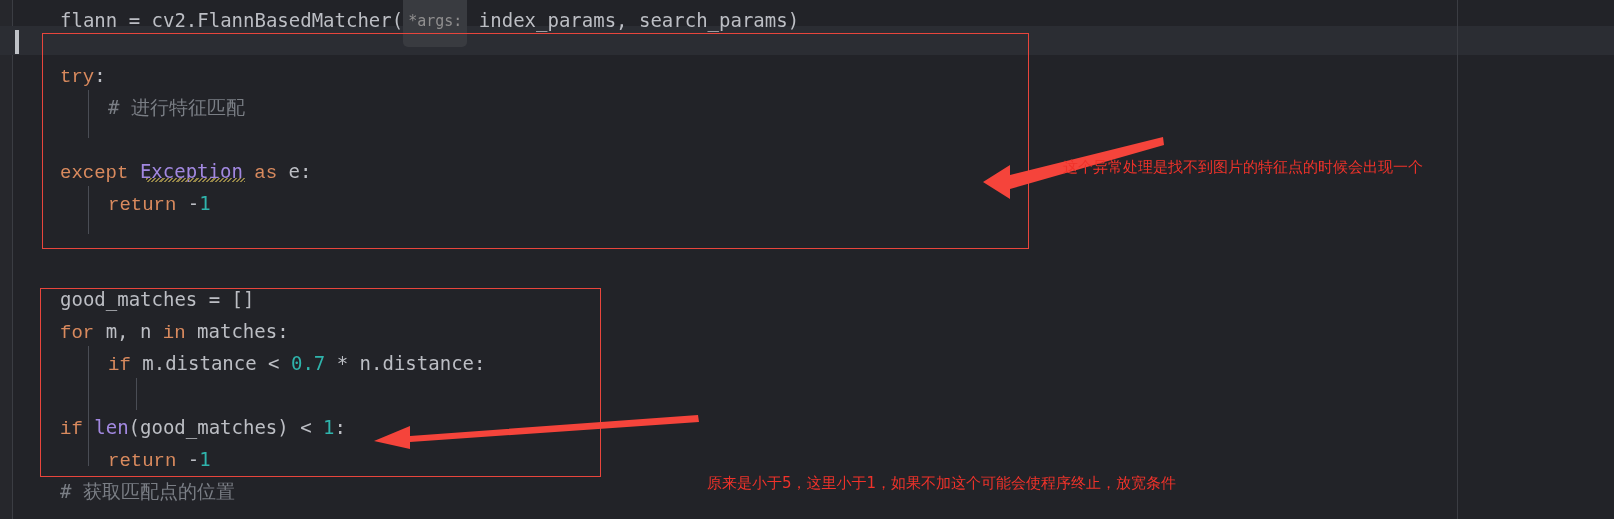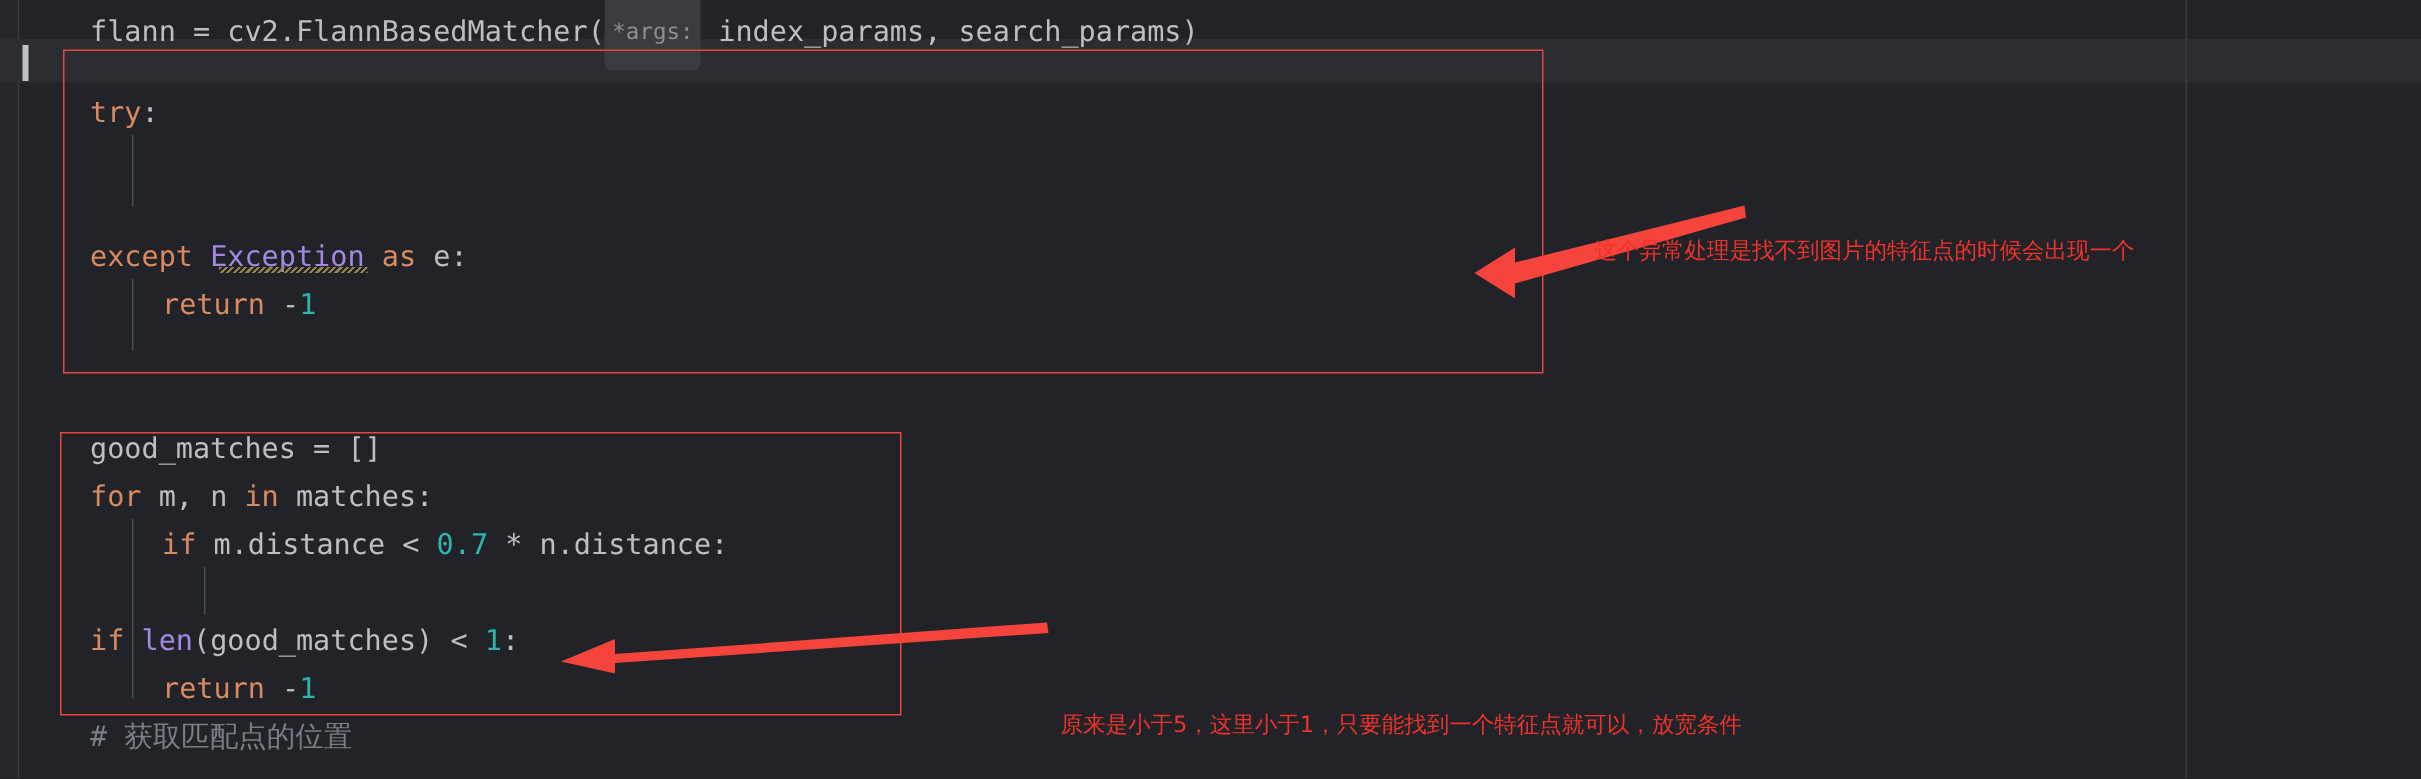--- a/index.html
+++ b/index.html
@@ -49,21 +49,21 @@
     line-height:32px;
     white-space:pre;
     letter-spacing:0px;
   }
   .ln{
     position:absolute;left:0;
     height:32px;
     white-space:pre;
   }
   
-  .kw   {color:#d98a5e;}
+  .kw   {color:#d98a5e;font-family:Liberation Mono, monospace;}
   .plain{color:#bcbec4;}
   .cls  {color:#a288e0;}
   .num  {color:#2fb4ac;}
   .cmt  {color:#7a7e85;}
   
   .inlay{
     display:inline-block;
     background:#393b40;
     color:#908f8f;
     border-radius:5px;
@@ -124,20 +124,21 @@
   <div class="iguide" style="left:88px;top:186px;height:48px;"></div>
   <div class="iguide" style="left:88px;top:346px;height:120px;"></div>
   <div class="iguide" style="left:136px;top:378px;height:32px;"></div>
 
   <div class="code">
 
     <div class="ln" style="top:-5px;left:60px;"><span class="plain">flann</span><span class="plain"> = </span><span class="plain">cv2.FlannBasedMatcher</span><span class="plain">(</span><span class="inlay">*args:</span><span class="plain"> index_params, search_params)</span></div>
 
     <div class="ln" style="top:59px;left:60px;"><span class="kw">try</span><span class="plain">:</span></div>
 
+    <div class="ln" style="top:91px;left:108px;"><span class="cmt"># 进行特征匹配</span></div>
 
 
     <div class="ln" style="top:155px;left:60px;"><span class="kw">except</span><span class="plain"> </span><span class="cls">Exception</span><span class="plain"> </span><span class="kw">as</span><span class="plain"> </span><span class="plain">e</span><span class="plain">:</span></div>
     <div class="squiggle" style="left:146px;top:178px;width:99px;"></div>
 
     <div class="ln" style="top:187px;left:108px;"><span class="kw">return</span><span class="plain"> -</span><span class="num">1</span></div>
 
 
     <div class="ln" style="top:283px;left:60px;"><span class="plain">good_matches = []</span></div>
 
@@ -163,16 +164,16 @@
 
   <svg class="arrow-svg" width="340" height="40" style="left:360px;top:409px;" viewBox="0 0 340 40">
     <polygon points="338,6 50,27 50,17 14,32 50,40 50,33 339,13" fill="#f5443b"></polygon>
   </svg>
 
   <div class="anno" style="left:1063px;top:97px;">
     <div>这个异常处理是找不到图片的特征点的时候会出现一个</div>
   </div>
 
   <div class="anno" style="left:707px;top:413px;">
-    <div>原来是小于5，这里小于1，只要能找到一个特征点就可以，放宽条件</div>
+    <div>原来是小于5，这里小于1，如果不加这个可能会使程序终止，放宽条件</div>
   </div>
 
 </div>
 
 </body></html>

